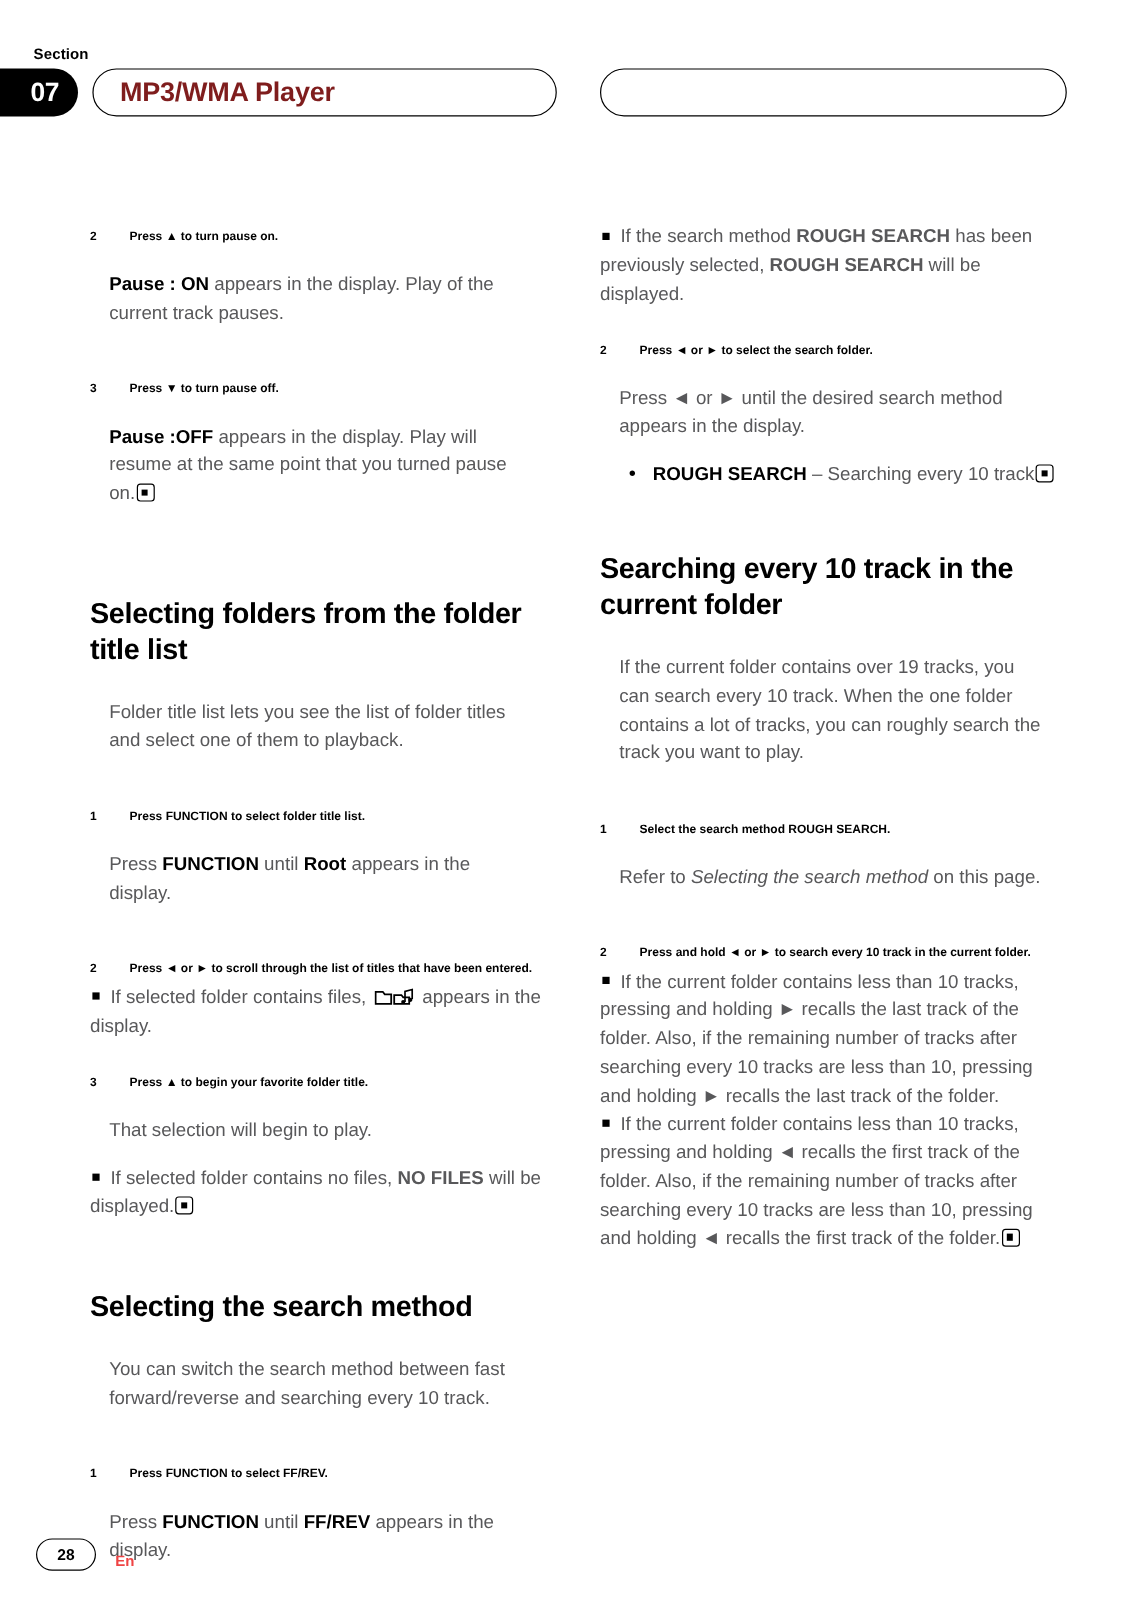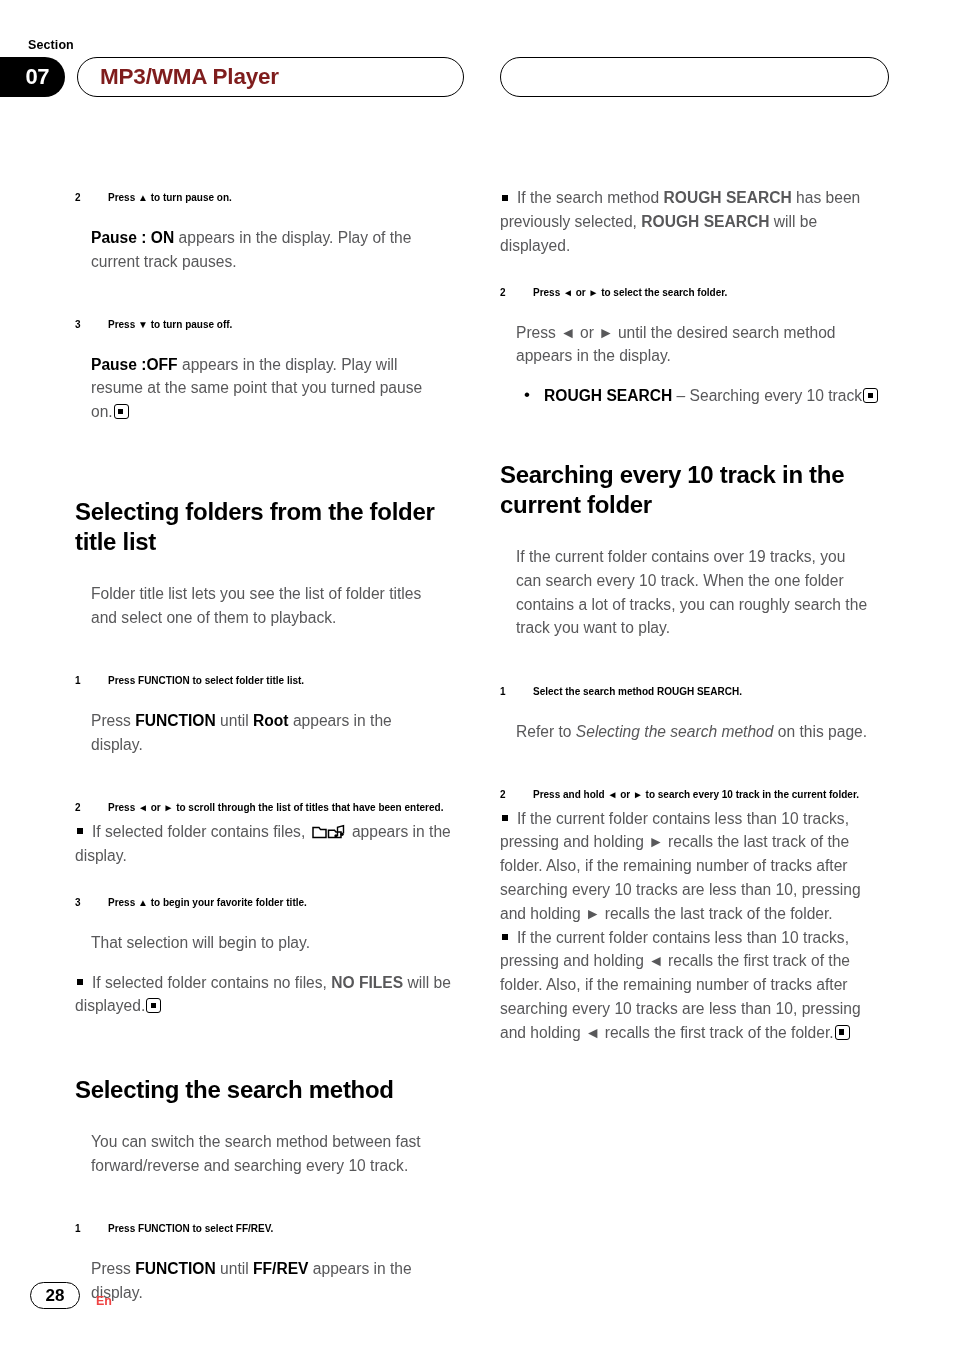--- a/index.html
+++ b/index.html
@@ -207,21 +207,21 @@
     left: 30px;
     top: 0px;
     width: 50px;
     height: 27px;
     border: 1.4px solid #000;
     border-radius: 14px;
     box-sizing: border-box;
     display: flex;
     align-items: center;
     justify-content: center;
-    font-size: 17px;
+    font-size: 13px;
     font-weight: bold;
     color: #000;
   }
   .lang {
     position: absolute;
     left: 96px;
     top: 12px;
     font-size: 12.5px;
     font-weight: bold;
     color: #ef4444;

